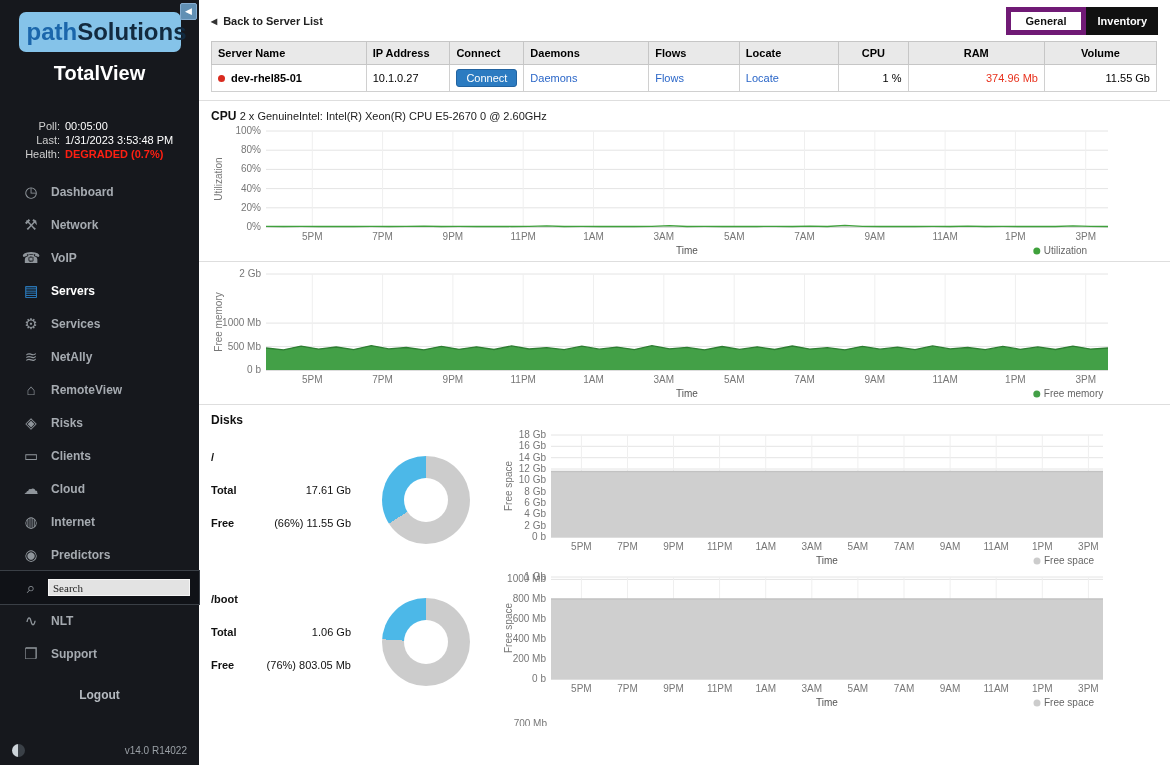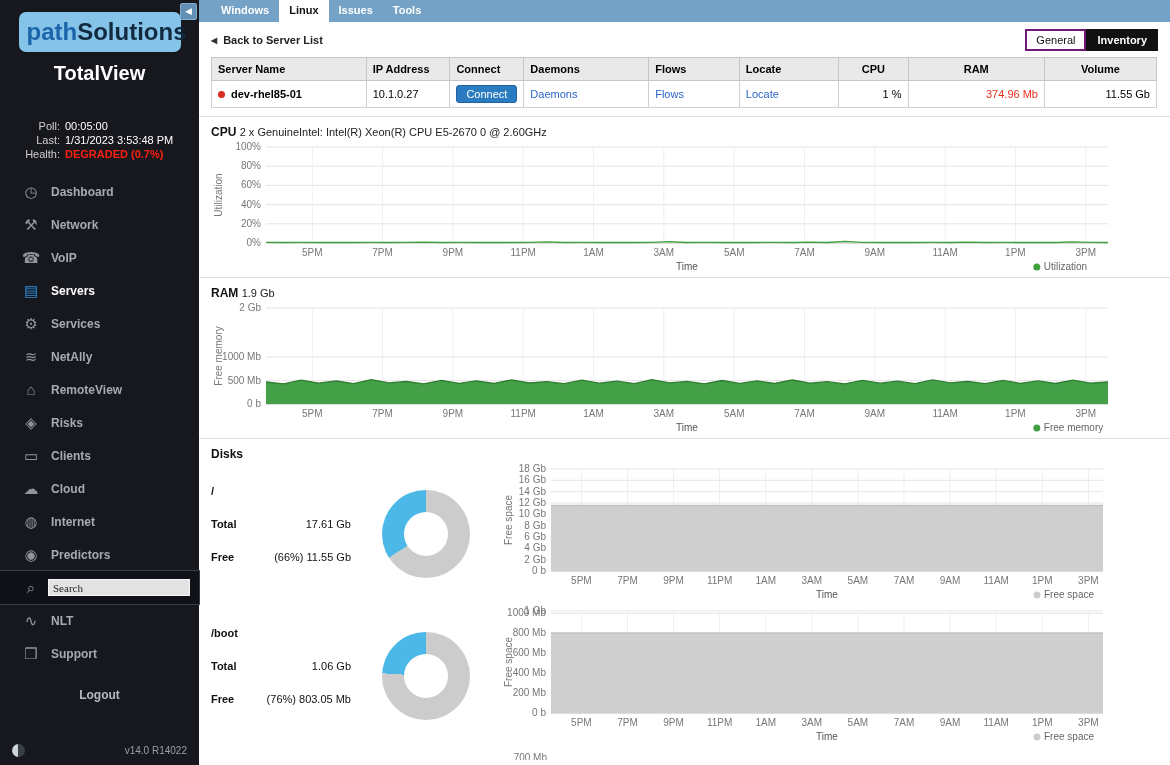--- a/index.html
+++ b/index.html
@@ -38,21 +38,21 @@
   .main { flex:1; display:flex; flex-direction:column; height:765px; background:#fff; }
   .topbar { height:22px; background:#73a2c6; display:flex; align-items:stretch; padding-left:12px; flex:0 0 22px; }
   .tab { padding:4px 10px; font-size:11px; font-weight:bold; color:#fff; cursor:pointer; }
   .tab.active { background:#fff; color:#111; }
   .content { flex:1; overflow:hidden; }
 
   .toolbar { display:flex; justify-content:space-between; align-items:center; padding:7px 12px 6px; }
   .back-link { display:flex; align-items:center; font-size:11px; font-weight:600; color:#222; cursor:pointer; }
   .back-tri { font-size:8px; margin-right:6px; color:#333; }
   .view-btns { display:flex; }
-  .btn-general { background:#fff; border:2px solid #701a75; padding:3px 9px; font-size:11px; font-weight:normal; color:#111; cursor:pointer; }
+  .btn-general { background:#fff; border:5px solid #701a75; padding:3px 15px; font-size:11px; font-weight:bold; color:#111; cursor:pointer; }
   .btn-inventory { background:#111; border:1px solid #111; padding:3px 10px; font-size:11px; font-weight:bold; color:#fff; cursor:pointer; }
 
   table.srv { border-collapse:collapse; margin:0 12px 8px; width:946px; font-size:11px; }
   .srv th { background:#e9e9e9; border:1px solid #c6c6c6; padding:5px 6px; text-align:left; font-weight:bold; }
   .srv td { border:1px solid #d0d0d0; padding:4px 6px; background:#fff; }
   .srv th.c, .srv td.c { text-align:center; }
   .srv th.r, .srv td.r { text-align:right; }
   .srv td.name { font-weight:bold; }
   .status-dot { display:inline-block; width:7px; height:7px; border-radius:50%; background:#d92b1f; margin-right:6px; }
   .srv a, .link { color:#2a66c8; text-decoration:none; cursor:pointer; }
@@ -171,26 +171,20 @@
       <span class="theme-toggle"></span>
       <span class="version">v14.0 R14022</span>
     </div>
   </aside>
 
   <div class="collapse-btn">
     <span>◀</span>
   </div>
 
   <div class="main">
-    <div class="topbar">
-      <div class="tab">Windows</div>
-      <div class="tab active">Linux</div>
-      <div class="tab">Issues</div>
-      <div class="tab">Tools</div>
-    </div>
 
     <div class="content">
 
       <div class="toolbar">
         <div class="back-link">
           <span class="back-tri">◀</span>
           <span>Back to Server List</span>
         </div>
         <div class="view-btns">
           <button class="btn-general">General</button>
@@ -283,24 +277,20 @@
               <line x1="55" y1="102" x2="897" y2="102" stroke="#c9c9c9"></line>
               <polyline points="55.0,101.4 72.5,101.5 90.1,101.4 107.6,101.5 125.2,101.3 142.7,101.5 160.3,101.4 177.8,101.5 195.3,101.4 212.9,101.2 230.4,101.5 248.0,101.4 265.5,101.5 283.0,101.3 300.6,101.5 318.1,101.4 335.7,100.9 353.2,101.5 370.8,101.4 388.3,101.5 405.8,101.3 423.4,101.5 440.9,101.4 458.5,100.7 476.0,101.5 493.5,101.4 511.1,101.5 528.6,101.3 546.2,101.5 563.7,101.4 581.3,101.5 598.8,101.2 616.3,101.5 633.9,100.4 651.4,101.4 669.0,101.5 686.5,101.3 704.0,101.5 721.6,101.4 739.1,101.5 756.7,101.1 774.2,101.5 791.8,101.4 809.3,101.5 826.8,101.3 844.4,101.5 861.9,100.8 879.5,101.4 897.0,101.5" fill="none" stroke="#3fa13c" stroke-width="1.3"></polyline>
               <text x="476" y="129" text-anchor="middle" fill="#555">Time</text>
               <text transform="translate(11 54) rotate(-90)" text-anchor="middle" fill="#777">Utilization</text>
               <circle cx="825.8" cy="126" r="3.5" fill="#3fa13c"></circle>
               <text x="832.8" y="129" fill="#666">Utilization</text>
             </svg></div>
       </div>
 
       <div class="section">
-        <div class="section-title">
-          <span class="st-bold">RAM</span>
-          <span class="st-sub">1.9 Gb</span>
-        </div>
         <div class="chart"><svg width="905" height="136" font-size="10" font-family="Liberation Sans, sans-serif">
               <line x1="55" y1="102.0" x2="897" y2="102.0" stroke="#e4e4e4"></line>
               <text x="50" y="105" text-anchor="end" fill="#777">0 b</text>
               <line x1="55" y1="78.6" x2="897" y2="78.6" stroke="#e4e4e4"></line>
               <text x="50" y="81.6" text-anchor="end" fill="#777">500 Mb</text>
               <line x1="55" y1="55.1" x2="897" y2="55.1" stroke="#e4e4e4"></line>
               <text x="50" y="58.1" text-anchor="end" fill="#777">1000 Mb</text>
               <line x1="55" y1="6.0" x2="897" y2="6.0" stroke="#e4e4e4"></line>
               <text x="50" y="9" text-anchor="end" fill="#777">2 Gb</text>
               <line x1="101.3" y1="6" x2="101.3" y2="102" stroke="#efefef"></line>

